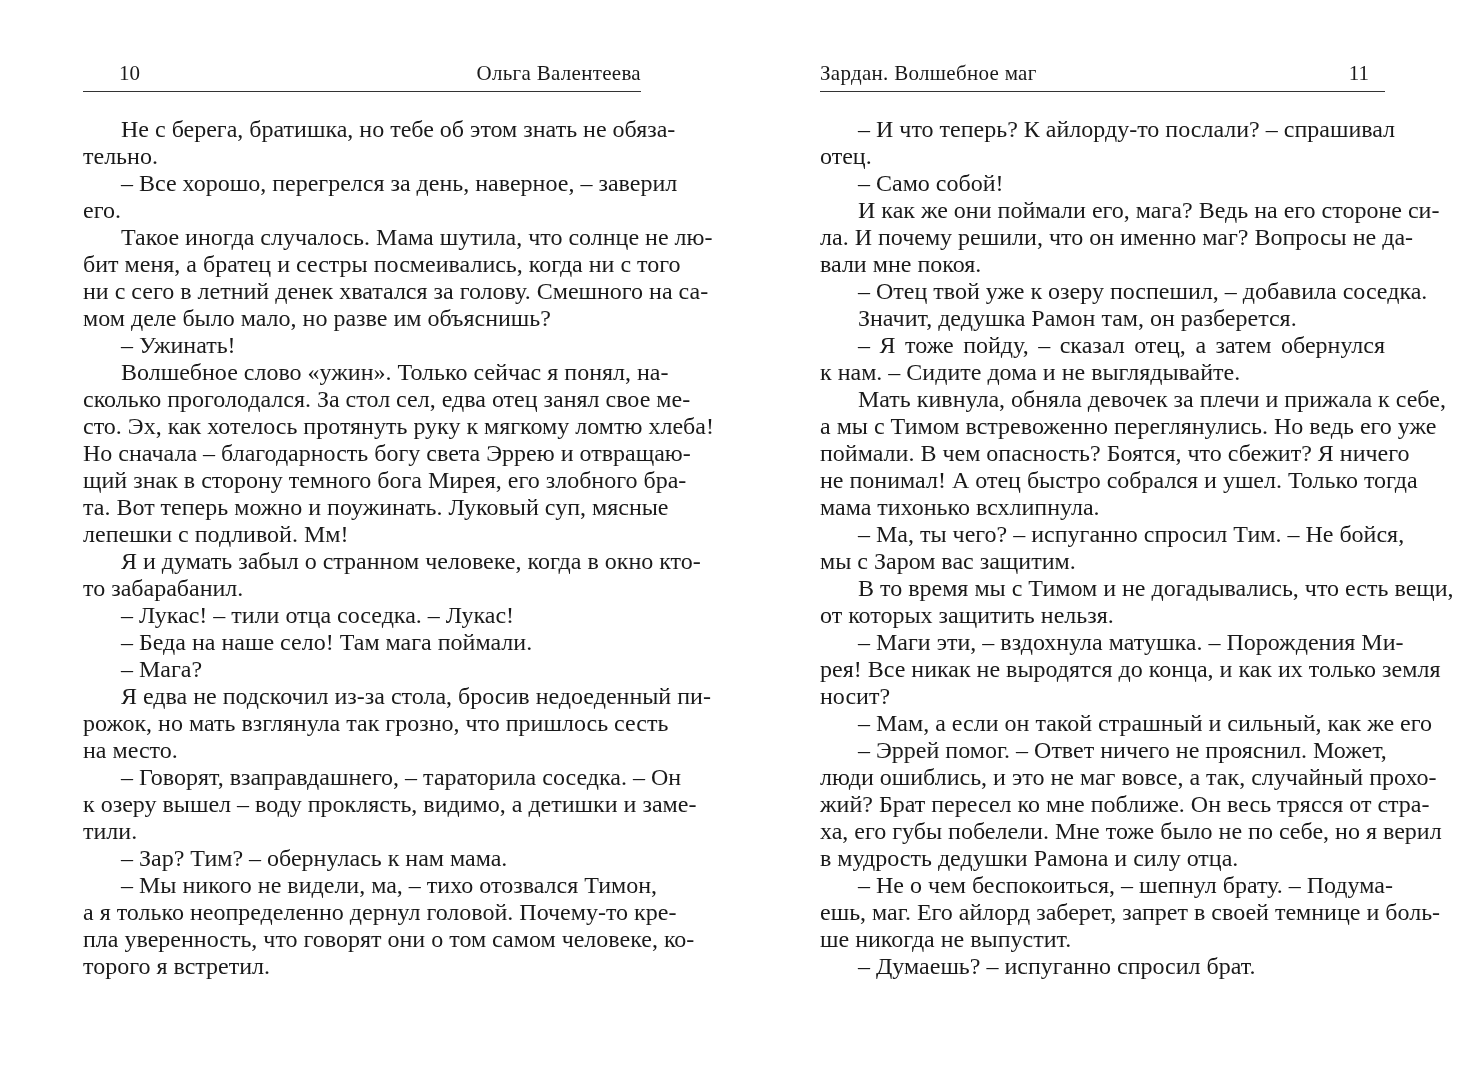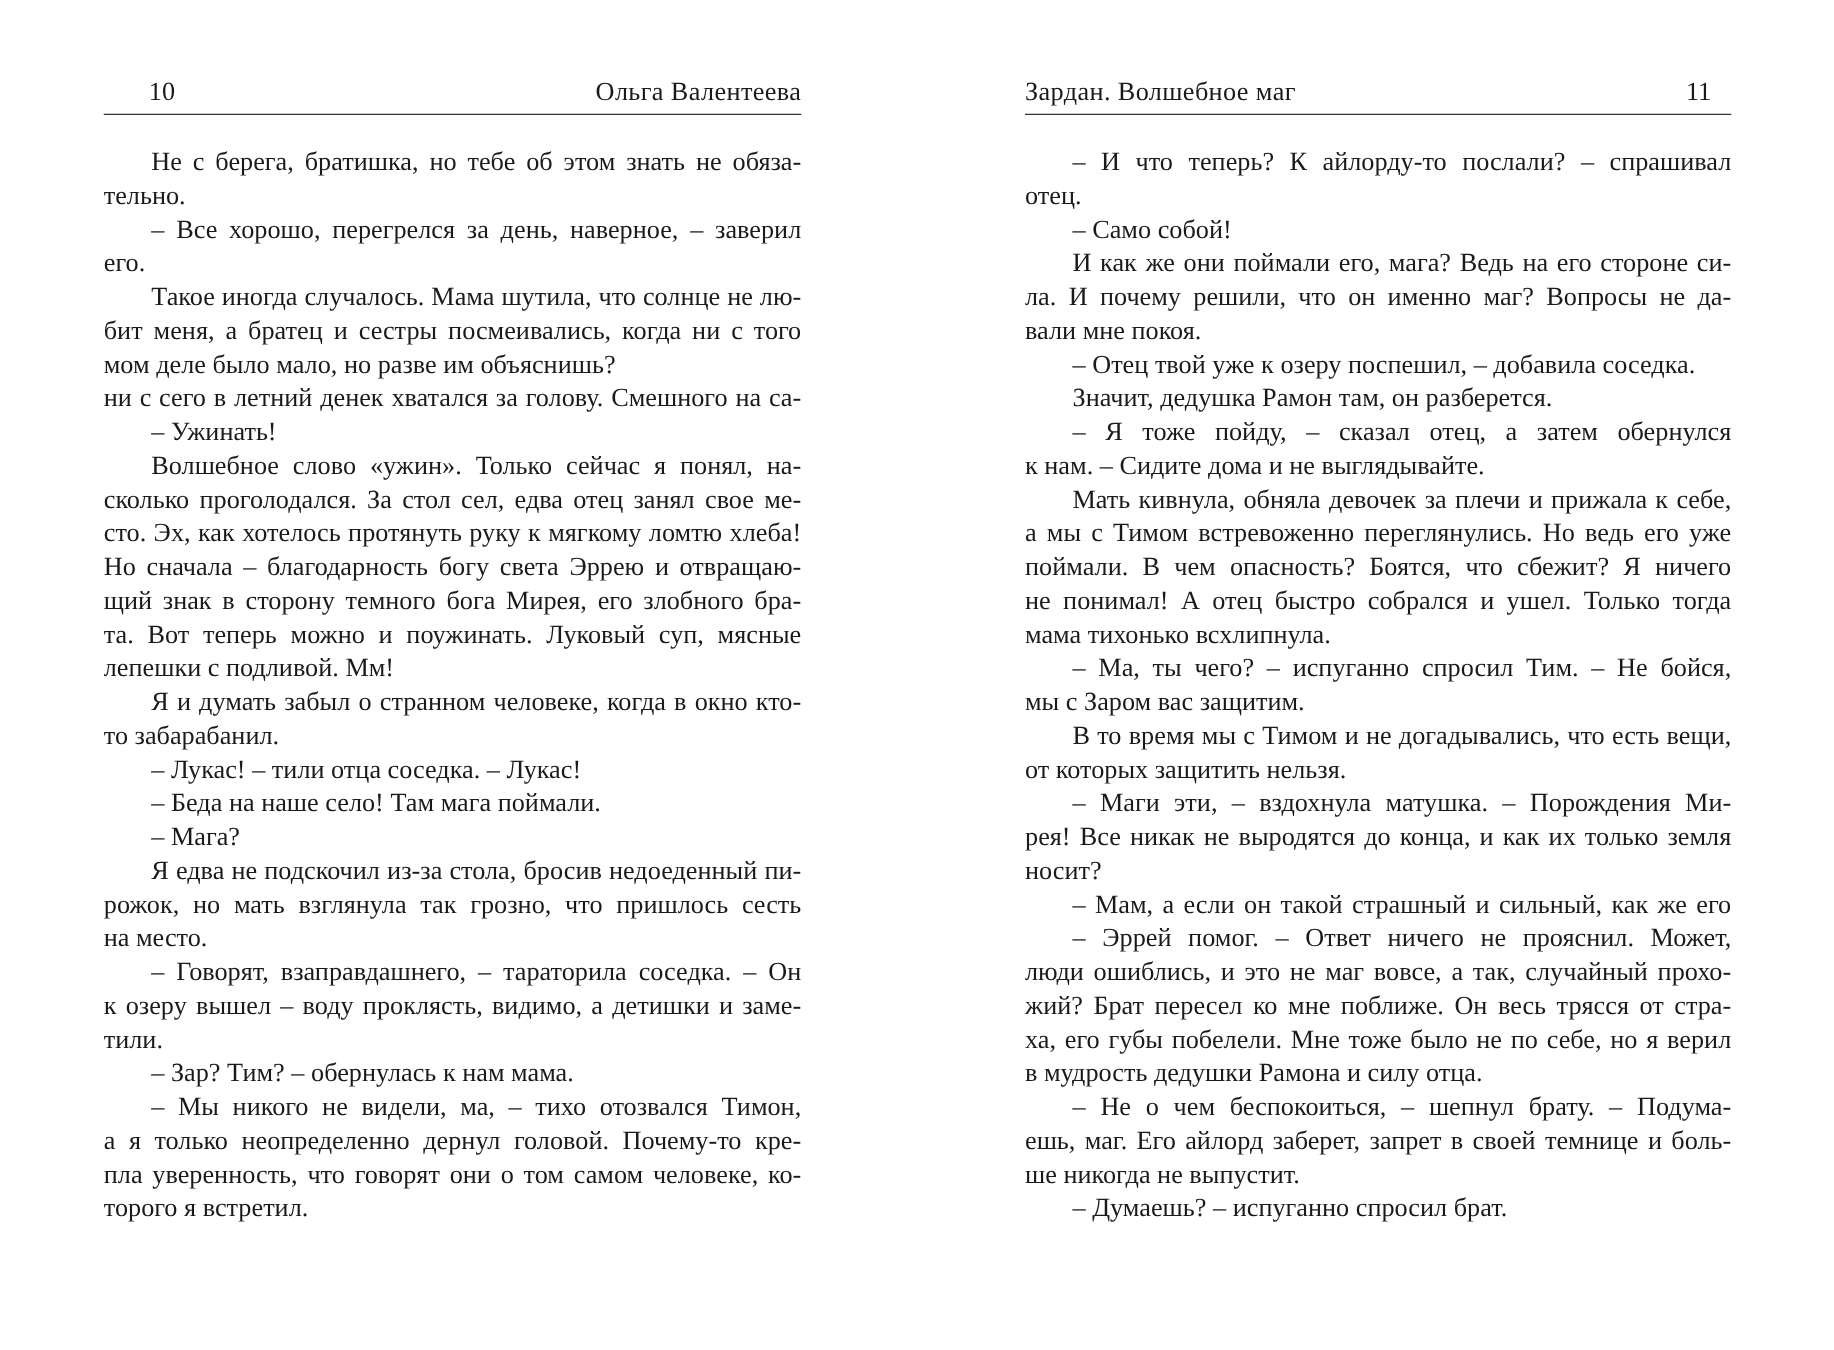--- a/index.html
+++ b/index.html
@@ -12,21 +12,21 @@
                   font-size: 21px; line-height: 30px; }
   .running-head .num { position: absolute; top: 0; }
   .running-head .title { position: absolute; top: 0; letter-spacing: 0.3px; }
   .left .running-head .num { left: 0; margin-left: 36px; }
   .left .running-head .title { right: 0; text-align: center; }
   .right .running-head .num { right: 16px; }
   .right .running-head .title { left: 0; }
   .rule { position: absolute; top: 91px; left: 0; right: 0; height: 0;
           border-top: 1.5px solid #333; }
   .body { position: absolute; top: 116px; left: 0; right: 0;
-          font-size: 21px; line-height: 27px; text-align: justify; }
+          font-size: 24px; line-height: 27px; text-align: justify; }
   .line { display: block; height: 27px; white-space: nowrap; overflow: visible;
           text-align: justify; text-align-last: justify; }
   .line.ind { text-indent: 38px; }
   .line.last { text-align-last: left; }
 </style>
 </head>
 <body>
 
 <div class="page left">
   <div class="running-head">
@@ -34,22 +34,22 @@
     <span class="title">Ольга Валентеева</span>
   </div>
   <div class="rule"></div>
   <div class="body">
       <span class="line ind">Не с берега, братишка, но тебе об этом знать не обяза-</span>
       <span class="line last">тельно.</span>
       <span class="line ind">– Все хорошо, перегрелся за день, наверное, – заверил</span>
       <span class="line last">его.</span>
       <span class="line ind">Такое иногда случалось. Мама шутила, что солнце не лю-</span>
       <span class="line">бит меня, а братец и сестры посмеивались, когда ни с того</span>
+      <span class="line">ни с сего в летний денек хватался за голову. Смешного на са-</span>
       <span class="line last">мом деле было мало, но разве им объяснишь?</span>
-      <span class="line">ни с сего в летний денек хватался за голову. Смешного на са-</span>
       <span class="line ind last">– Ужинать!</span>
       <span class="line ind">Волшебное слово «ужин». Только сейчас я понял, на-</span>
       <span class="line">сколько проголодался. За стол сел, едва отец занял свое ме-</span>
       <span class="line">сто. Эх, как хотелось протянуть руку к мягкому ломтю хлеба!</span>
       <span class="line">Но сначала – благодарность богу света Эррею и отвращаю-</span>
       <span class="line">щий знак в сторону темного бога Мирея, его злобного бра-</span>
       <span class="line">та. Вот теперь можно и поужинать. Луковый суп, мясные</span>
       <span class="line last">лепешки с подливой. Мм!</span>
       <span class="line ind">Я и думать забыл о странном человеке, когда в окно кто-</span>
       <span class="line last">то забарабанил.</span>

